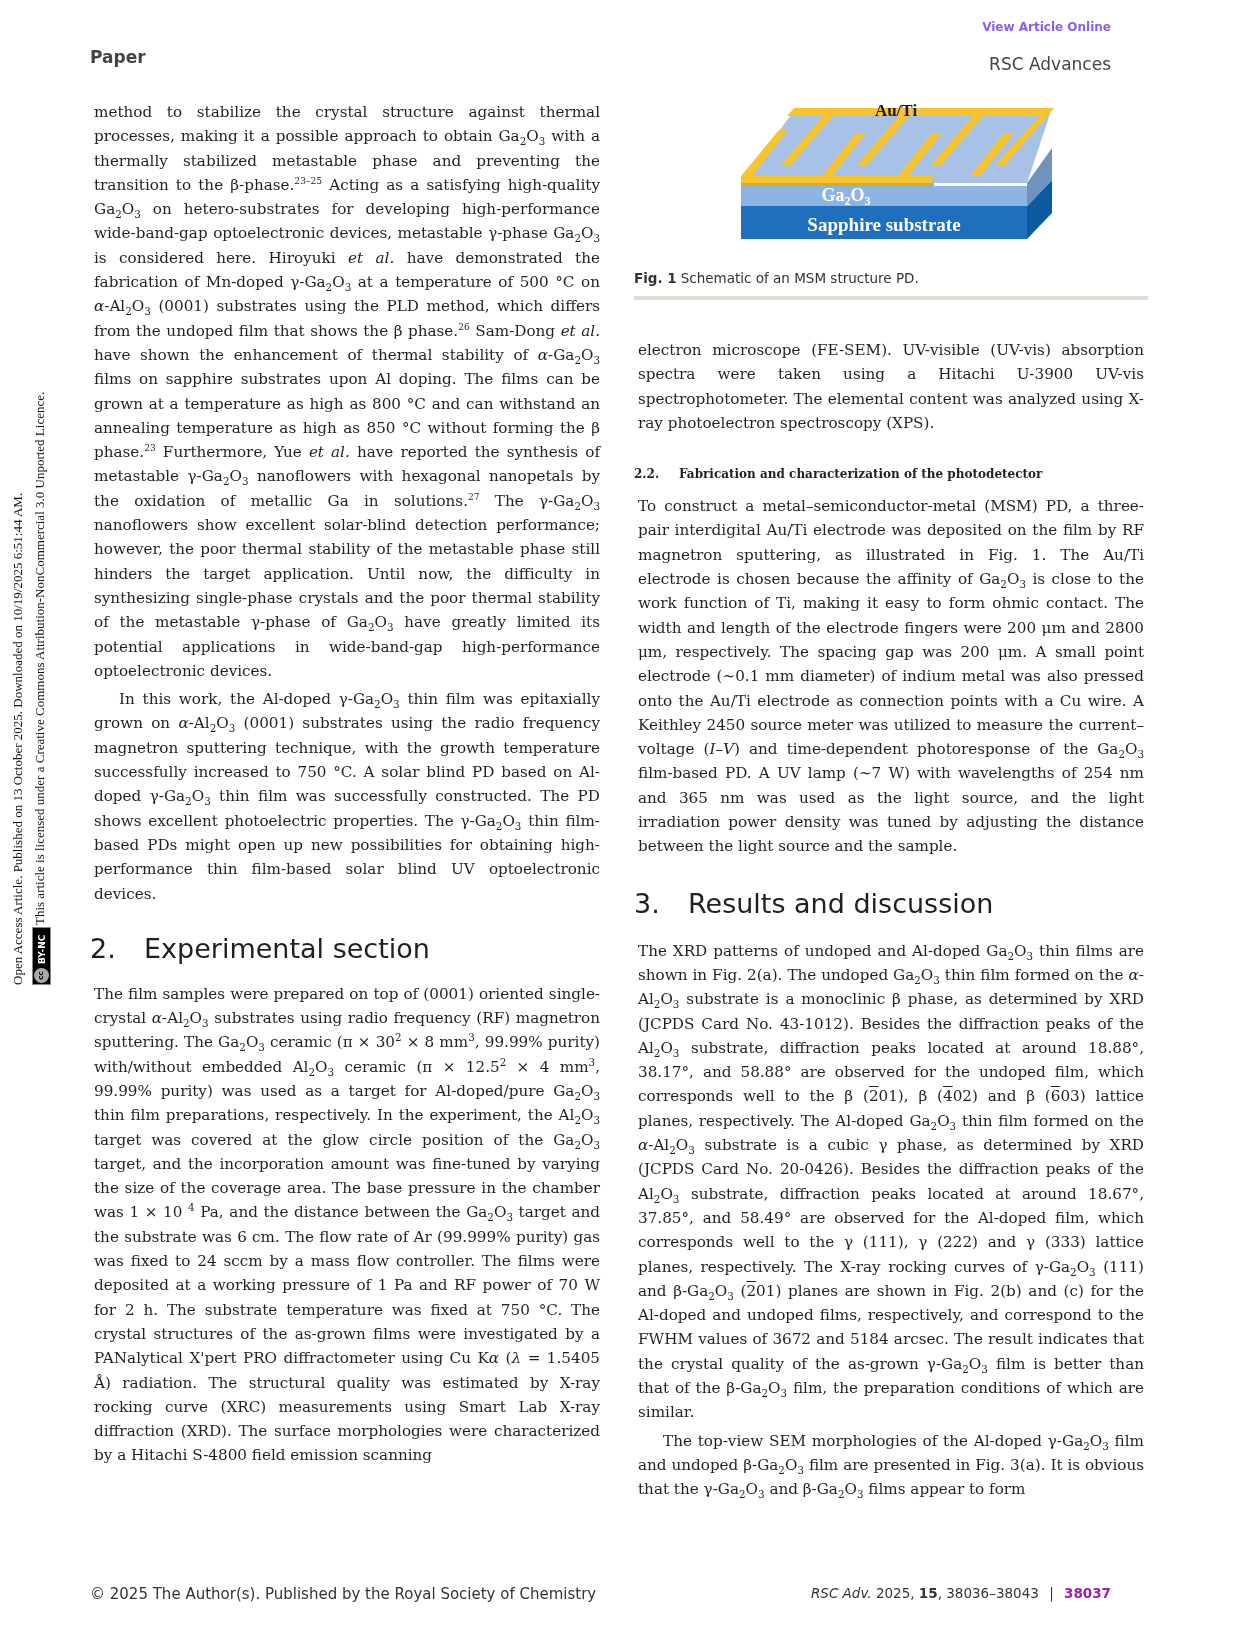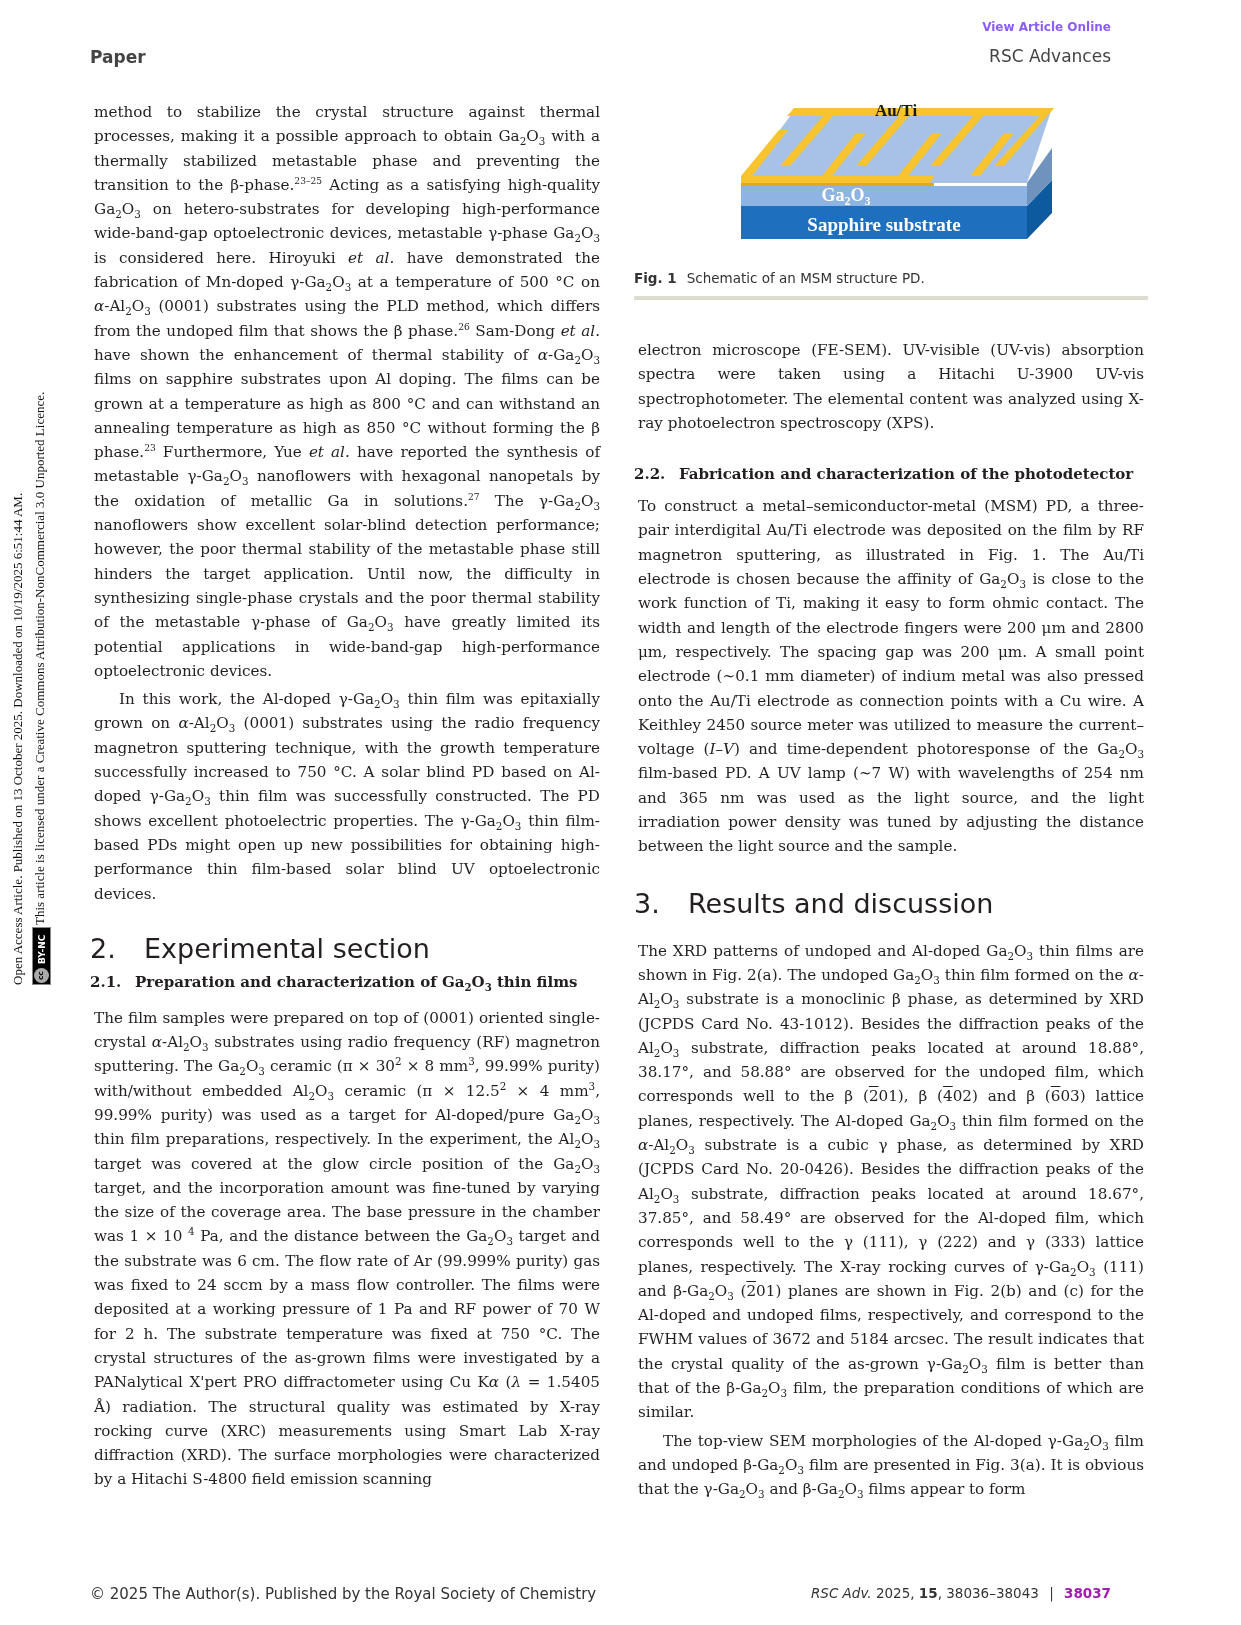--- a/index.html
+++ b/index.html
@@ -1,44 +1,44 @@
 <!DOCTYPE html>
 <html><head>
 <meta charset="utf-8">
 <style>
   html, body { margin: 0; padding: 0; background: #ffffff; }
   body { width: 1241px; height: 1625px; position: relative; overflow: hidden;
          font-family: "DejaVu Serif", "Liberation Serif", serif; color: #231f20; }
   #view-online { position: absolute; right: 130px; top: 20px; font-size: 12px; font-weight: bold;
                  font-family: "DejaVu Sans", "Liberation Sans", sans-serif; color: #8b5cf6; text-decoration: none; }
-  #journal-name { position: absolute; right: 130px; top: 46px; font-size: 17px; color: #444;
+  #journal-name { position: absolute; right: 130px; top: 54px; font-size: 17px; color: #444;
                   font-family: "DejaVu Sans", "Liberation Sans", sans-serif; }
   #section-label { position: absolute; left: 90px; top: 47px; font-size: 17px; color: #444; font-weight: 600;
                    font-family: "DejaVu Sans", "Liberation Sans", sans-serif; }
 
   .col { position: absolute; top: 96px; width: 514px; font-size: 15.2px; line-height: 24.3px; }
   #col-left { left: 90px; }
   #col-right { left: 634px; }
   .col p { margin: 4px; text-align: justify; hyphens: manual; }
   .col p.indent { text-indent: 25px; }
   sub, sup { font-size: 0.68em; line-height: 0; }
   sup.ref { font-size: 0.6em; }
 
   h2.sec { font-family: "DejaVu Sans", "Liberation Sans", sans-serif; font-weight: normal;
            font-size: 27px; margin: 0; line-height: 34px; color: #231f20; }
   h2.sec .num { display: inline-block; width: 54px; }
-  h3.sub { font-size: 15px; font-weight: bold; margin: 0; line-height: 24px; }
+  h3.sub { font-size: 12px; font-weight: bold; margin: 0; line-height: 24px; }
   h3.sub .num { display: inline-block; width: 45px; }
 
   
   #figure { position: relative; width: 514px; height: 208px; }
   #figure svg { position: absolute; left: 0; top: 0; }
   #fig-caption { position: absolute; left: 0; top: 170px; font-size: 13.5px;
                  font-family: "DejaVu Sans", "Liberation Sans", sans-serif; color: #333; }
-  #fig-caption b { font-weight: bold; margin-right: 10px; }
+  #fig-caption b { font-weight: bold; margin-right: 4px; }
   #fig-rule { position: absolute; left: 0; top: 200px; width: 514px; height: 4px; background: #e0dbd0; }
 
   
   #sidebar { position: absolute; left: 10px; top: 985px; width: 800px; height: 60px;
              transform-origin: 0 0; transform: rotate(-90deg); font-family: "Liberation Serif", "DejaVu Serif", serif;
              font-size: 13px; color: #111; }
   #sidebar .line1 { position: absolute; left: 0; top: 0; white-space: nowrap; }
   #sidebar .line2 { position: absolute; left: 60px; top: 22px; white-space: nowrap; }
   #cc-badge { position: absolute; left: 0; top: 22px; width: 56px; height: 17px; background: #000;
               border: 1px solid #888; color: #fff; font-size: 9px; font-weight: bold;
@@ -70,23 +70,20 @@
 </div>
 
 <div class="col" id="col-left">
   <p>method to stabilize the crystal structure against thermal processes, making it a possible approach to obtain Ga<sub>2</sub>O<sub>3</sub> with a thermally stabilized metastable phase and preventing the transition to the β-phase.<sup class="ref">23–25</sup> Acting as a satisfying high-quality Ga<sub>2</sub>O<sub>3</sub> on hetero-substrates for developing high-performance wide-band-gap optoelectronic devices, metastable γ-phase Ga<sub>2</sub>O<sub>3</sub> is considered here. Hiroyuki <i>et al.</i> have demonstrated the fabrication of Mn-doped γ-Ga<sub>2</sub>O<sub>3</sub> at a temperature of 500 °C on <i>α</i>-Al<sub>2</sub>O<sub>3</sub> (0001) substrates using the PLD method, which differs from the undoped film that shows the β phase.<sup class="ref">26</sup> Sam-Dong <i>et al.</i> have shown the enhancement of thermal stability of <i>α</i>-Ga<sub>2</sub>O<sub>3</sub> films on sapphire substrates upon Al doping. The films can be grown at a temperature as high as 800 °C and can withstand an annealing temperature as high as 850 °C without forming the β phase.<sup class="ref">23</sup> Furthermore, Yue <i>et al.</i> have reported the synthesis of metastable γ-Ga<sub>2</sub>O<sub>3</sub> nanoflowers with hexagonal nanopetals by the oxidation of metallic Ga in solutions.<sup class="ref">27</sup> The γ-Ga<sub>2</sub>O<sub>3</sub> nanoflowers show excellent solar-blind detection performance; however, the poor thermal stability of the metastable phase still hinders the target application. Until now, the difficulty in synthesizing single-phase crystals and the poor thermal stability of the metastable γ-phase of Ga<sub>2</sub>O<sub>3</sub> have greatly limited its potential applications in wide-band-gap high-performance optoelectronic devices.</p>
   <p class="indent">In this work, the Al-doped γ-Ga<sub>2</sub>O<sub>3</sub> thin film was epitaxially grown on <i>α</i>-Al<sub>2</sub>O<sub>3</sub> (0001) substrates using the radio frequency magnetron sputtering technique, with the growth temperature successfully increased to 750 °C. A solar blind PD based on Al-doped γ-Ga<sub>2</sub>O<sub>3</sub> thin film was successfully constructed. The PD shows excellent photoelectric properties. The γ-Ga<sub>2</sub>O<sub>3</sub> thin film-based PDs might open up new possibilities for obtaining high-performance thin film-based solar blind UV optoelectronic devices.</p>
   <div style="height:22px"></div>
   <h2 class="sec">
     <span class="num">2.</span><span>Experimental section</span>
   </h2>
   <div style="height:4px"></div>
-  <h3 class="sub">
-    <span class="num">2.1.</span><span>Preparation and characterization of Ga<sub>2</sub>O<sub>3</sub> thin films</span>
-  </h3>
   <div style="height:8px"></div>
   <p>The film samples were prepared on top of (0001) oriented single-crystal <i>α</i>-Al<sub>2</sub>O<sub>3</sub> substrates using radio frequency (RF) magnetron sputtering. The Ga<sub>2</sub>O<sub>3</sub> ceramic (π × 30<sup>2</sup> × 8 mm<sup>3</sup>, 99.99% purity) with/without embedded Al<sub>2</sub>O<sub>3</sub> ceramic (π × 12.5<sup>2</sup> × 4 mm<sup>3</sup>, 99.99% purity) was used as a target for Al-doped/pure Ga<sub>2</sub>O<sub>3</sub> thin film preparations, respectively. In the experiment, the Al<sub>2</sub>O<sub>3</sub> target was covered at the glow circle position of the Ga<sub>2</sub>O<sub>3</sub> target, and the incorporation amount was fine-tuned by varying the size of the coverage area. The base pressure in the chamber was 1 × 10 <sup>4</sup> Pa, and the distance between the Ga<sub>2</sub>O<sub>3</sub> target and the substrate was 6 cm. The flow rate of Ar (99.999% purity) gas was fixed to 24 sccm by a mass flow controller. The films were deposited at a working pressure of 1 Pa and RF power of 70 W for 2 h. The substrate temperature was fixed at 750 °C. The crystal structures of the as-grown films were investigated by a PANalytical X'pert PRO diffractometer using Cu K<i>α</i> (<i>λ</i> = 1.5405 Å) radiation. The structural quality was estimated by X-ray rocking curve (XRC) measurements using Smart Lab X-ray diffraction (XRD). The surface morphologies were characterized by a Hitachi S-4800 field emission scanning</p>
 </div>
 
 <div class="col" id="col-right">
   <div id="figure">
     <svg width="514" height="170" viewBox="0 0 514 170">
 
       <polygon points="393,110 393,143 418,117 418,84" fill="#0d5aa0"></polygon>
 

